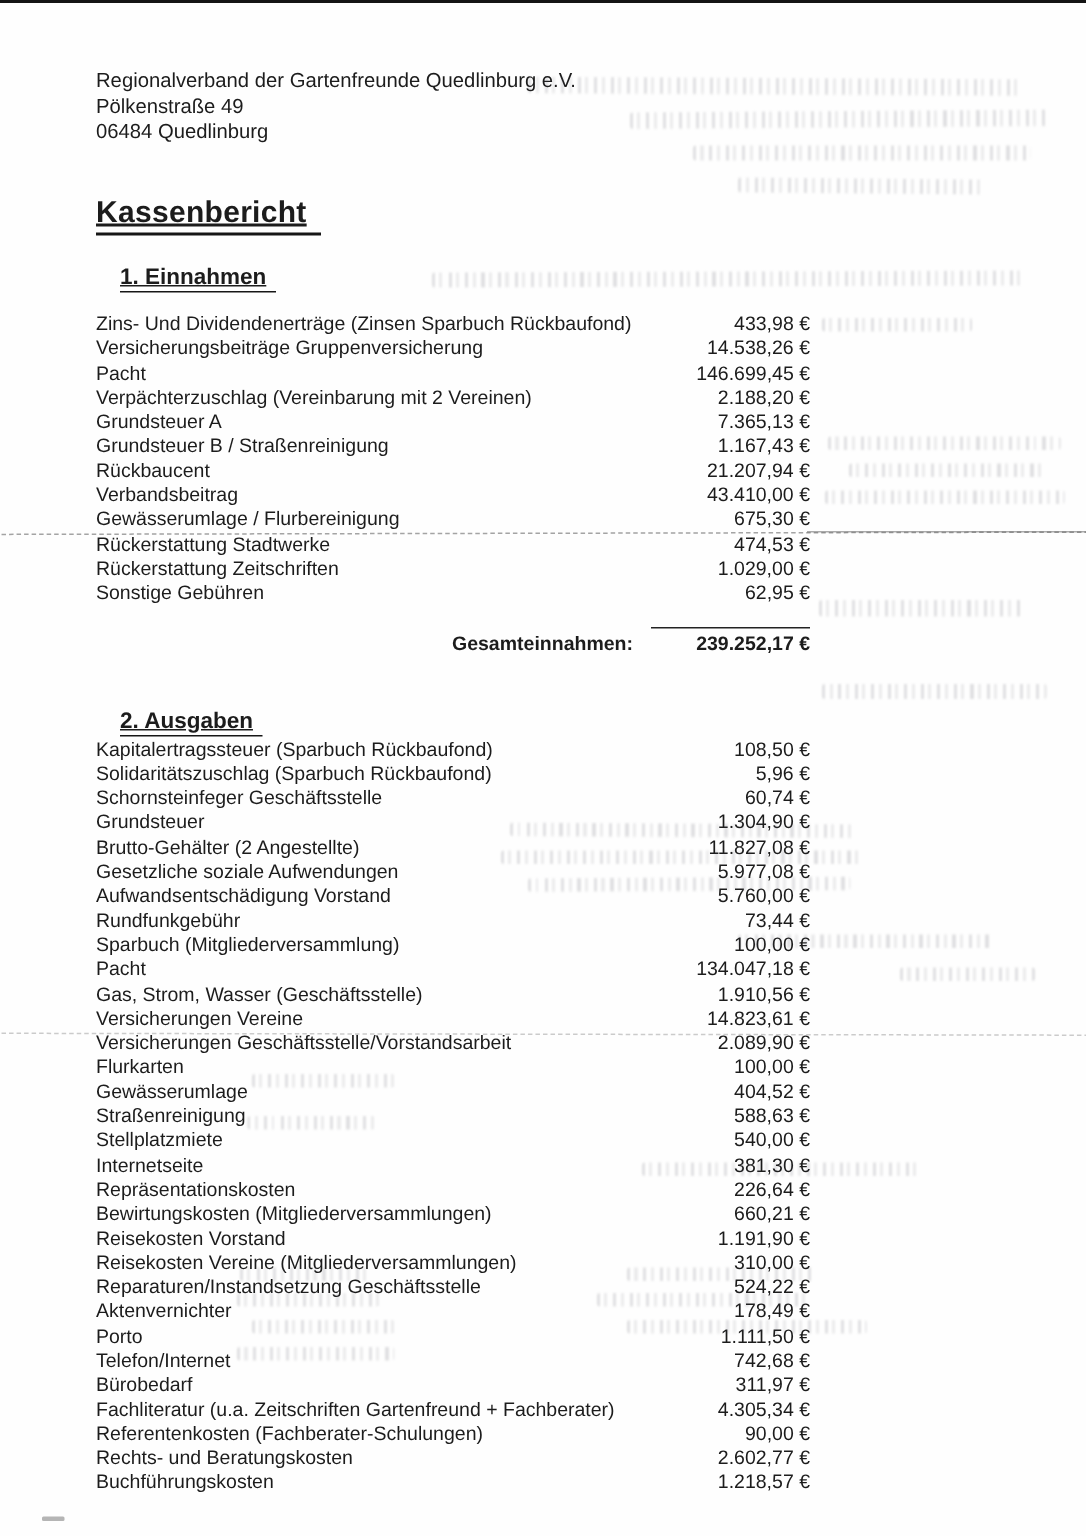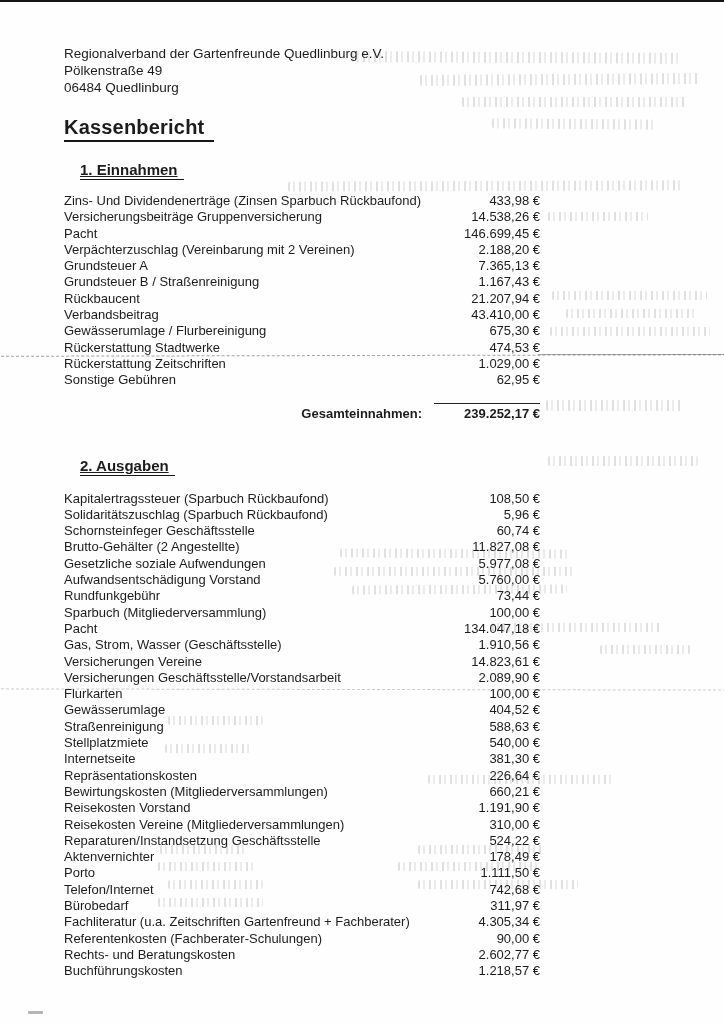--- a/index.html
+++ b/index.html
@@ -22,30 +22,30 @@
   .smudge{
     position:absolute;
     background:repeating-linear-gradient(90deg, rgba(70,70,80,.16) 0 2px, rgba(0,0,0,0) 2px 5px, rgba(70,70,80,.10) 5px 7px, rgba(0,0,0,0) 7px 11px);
     filter:blur(.7px);
     border-radius:2px;
   }
   
   .content{position:absolute;left:64px;top:0;width:476px;}
   .addr{margin-top:45px;font-size:13.5px;line-height:17px;}
   .doc-title{
-    margin:20px 0 0 0;font-size:20px;font-weight:bold;letter-spacing:.2px;
-    display:inline-block;border-bottom:2.2px solid #161616;padding:0 10px 1px 0;
+    margin:35px 0 0 0;font-size:20px;font-weight:bold;letter-spacing:.2px;
+    display:inline-block;border-bottom:2.2px solid #161616;padding:0 10px 1px 0;text-decoration:underline;
   }
   .period{margin-top:4px;font-size:13.5px;line-height:16px;}
   .sec-heading{
     margin:19px 0 0 16px;font-size:15px;font-weight:bold;
     display:inline-block;border-bottom:1.8px solid #161616;padding:0 6px 1px 0;text-decoration:underline;
   }
   .rows{margin-top:13px;}
-  .rows-ausgaben{margin-top:15px;}
+  .rows-ausgaben{margin-top:1px;}
   .row{display:flex;align-items:center;font-size:13px;line-height:16.3px;}
   .row .lbl{flex:1;white-space:nowrap;}
   .row .amt{white-space:nowrap;text-align:right;}
   .total-row{
     display:flex;justify-content:flex-end;align-items:baseline;
     font-size:13px;font-weight:bold;margin-top:14px;
   }
   .total-lbl{margin-right:12px;}
   .total-amt{
     min-width:106px;text-align:right;
@@ -154,20 +154,24 @@
           <div class="row">
             <span class="lbl">Solidaritätszuschlag (Sparbuch Rückbaufond)</span>
             <span class="amt">5,96 €</span>
           </div>
 
           <div class="row">
             <span class="lbl">Schornsteinfeger Geschäftsstelle</span>
             <span class="amt">60,74 €</span>
           </div>
 
+          <div class="row">
+            <span class="lbl">Grundsteuer</span>
+            <span class="amt">1.304,90 €</span>
+          </div>
 
           <div class="row">
             <span class="lbl">Brutto-Gehälter (2 Angestellte)</span>
             <span class="amt">11.827,08 €</span>
           </div>
 
           <div class="row">
             <span class="lbl">Gesetzliche soziale Aufwendungen</span>
             <span class="amt">5.977,08 €</span>
           </div>

